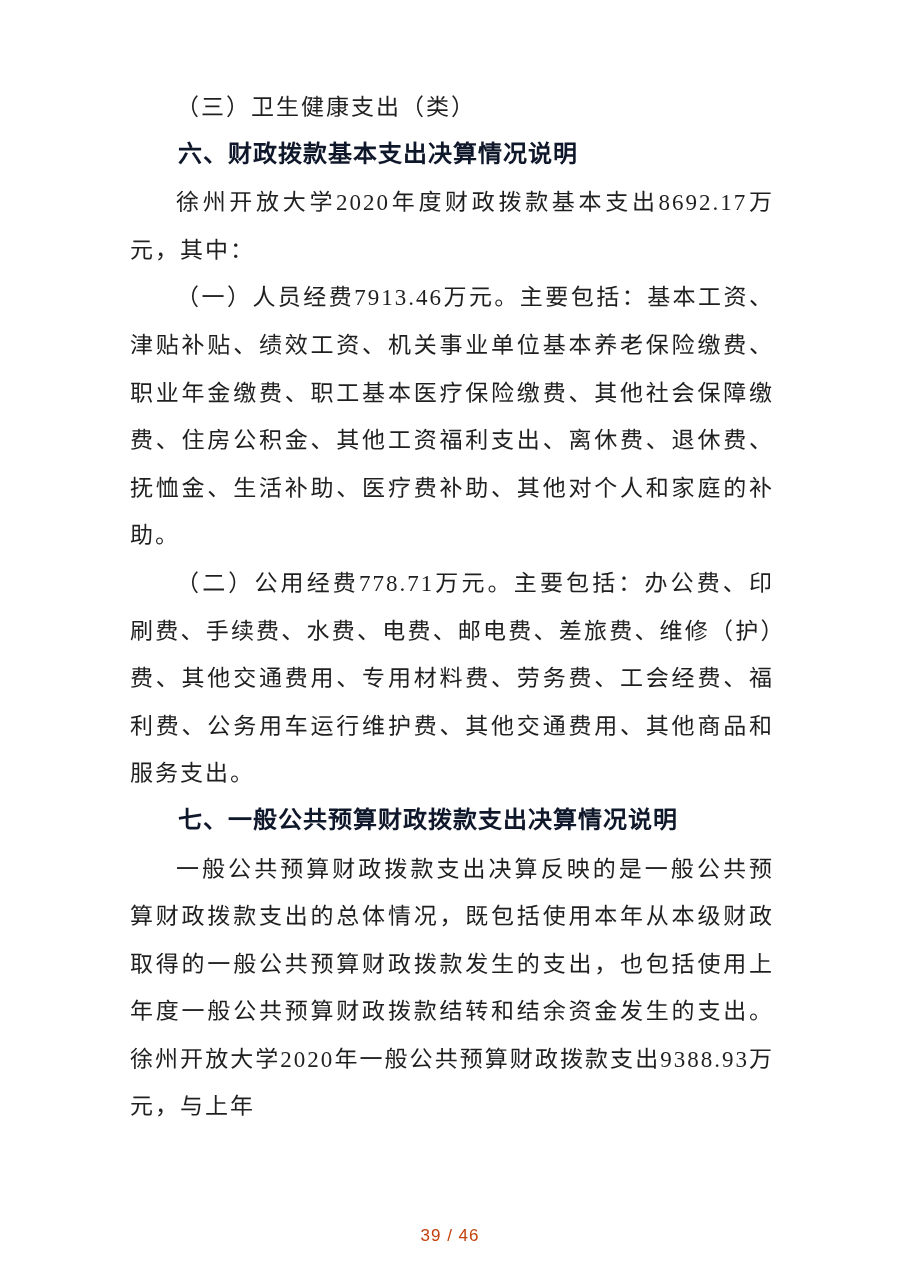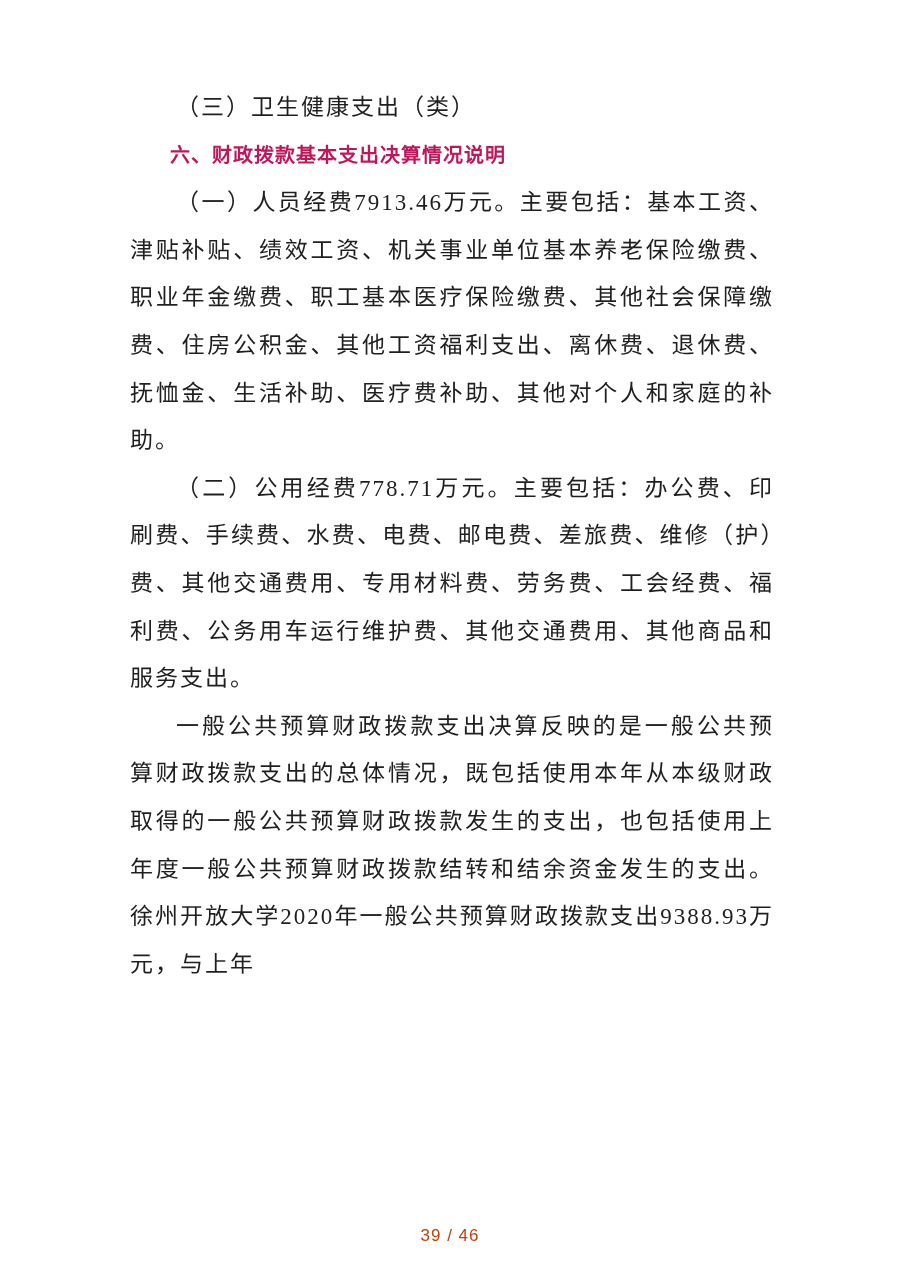--- a/index.html
+++ b/index.html
@@ -26,43 +26,45 @@
     text-align: justify;
     text-justify: inter-character;
   }
   .content p {
     margin: 0;
     text-indent: 2em;
     letter-spacing: 2px;
     word-break: break-all;
   }
   .content p.heading {
-    font-family: Liberation Sans, sans-serif;
+    font-family: Liberation Mono, monospace;
     font-weight: 700;
-    font-size: 20px;
+    font-size: 24px;
     letter-spacing: 1px;
-    color: #be185d;
+    color: #0f172a;
   }
   .footer {
     position: absolute;
     left: 0;
     right: 0;
     top: 1226px;
     text-align: center;
     font-family: "Liberation Sans", "DejaVu Sans", sans-serif;
     font-size: 17px;
     color: #c2410c;
     letter-spacing: 1px;
   }
 </style>
 </head>
 <body>
 
 <div class="page">
   <div class="content" id="content">
       <p class="para">（三）卫生健康支出（类）</p>
       <p class="heading">六、财政拨款基本支出决算情况说明</p>
+      <p class="para">徐州开放大学2020年度财政拨款基本支出8692.17万元，其中：</p>
       <p class="para">（一）人员经费7913.46万元。主要包括：基本工资、津贴补贴、绩效工资、机关事业单位基本养老保险缴费、职业年金缴费、职工基本医疗保险缴费、其他社会保障缴费、住房公积金、其他工资福利支出、离休费、退休费、抚恤金、生活补助、医疗费补助、其他对个人和家庭的补助。</p>
       <p class="para">（二）公用经费778.71万元。主要包括：办公费、印刷费、手续费、水费、电费、邮电费、差旅费、维修（护）费、其他交通费用、专用材料费、劳务费、工会经费、福利费、公务用车运行维护费、其他交通费用、其他商品和服务支出。</p>
+      <p class="heading">七、一般公共预算财政拨款支出决算情况说明</p>
       <p class="para">一般公共预算财政拨款支出决算反映的是一般公共预算财政拨款支出的总体情况，既包括使用本年从本级财政取得的一般公共预算财政拨款发生的支出，也包括使用上年度一般公共预算财政拨款结转和结余资金发生的支出。徐州开放大学2020年一般公共预算财政拨款支出9388.93万元，与上年</p>
     </div>
   <div class="footer">39 / 46</div>
 </div>
 
 </body></html>

